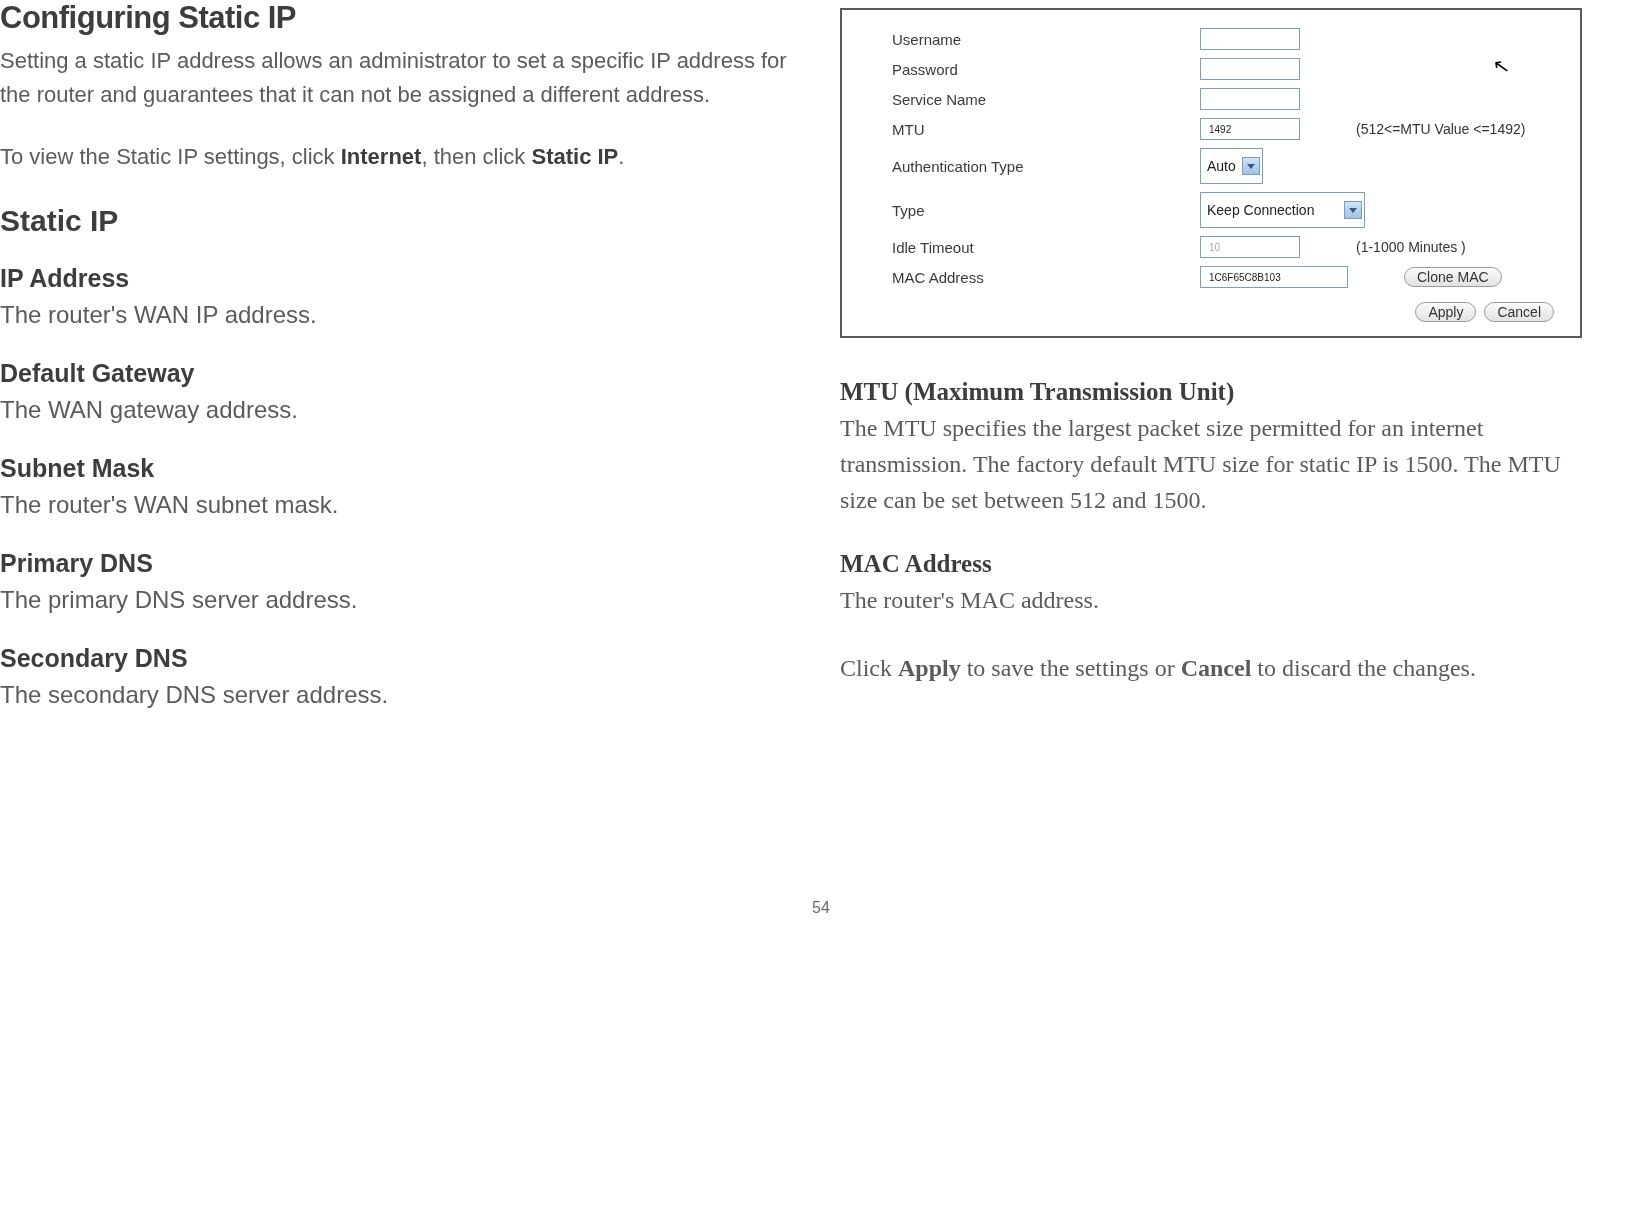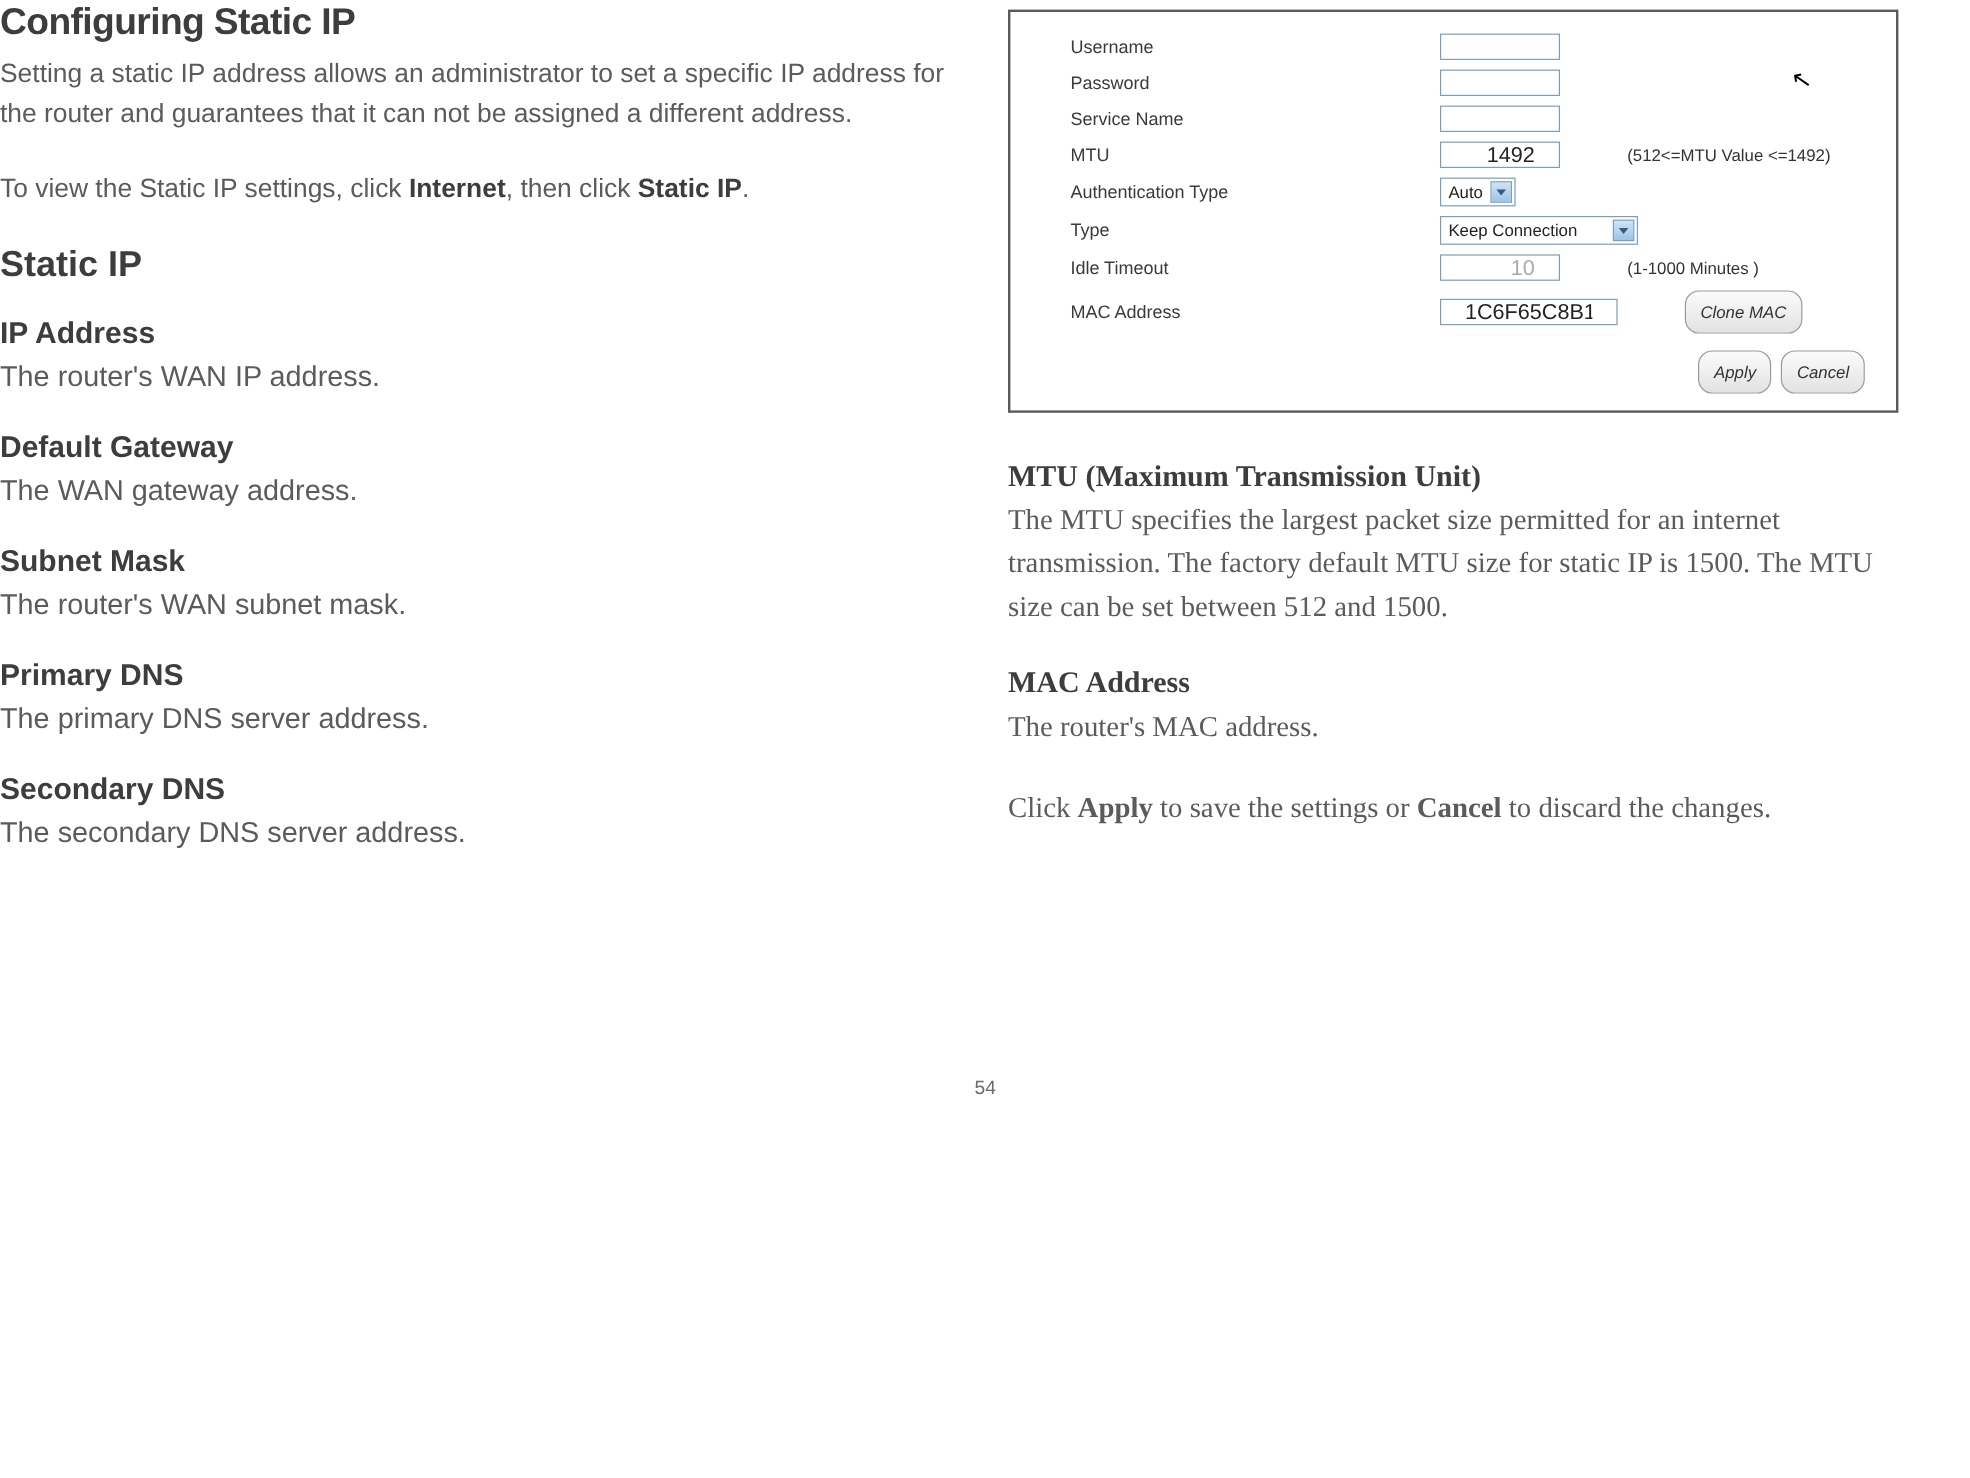--- a/index.html
+++ b/index.html
@@ -77,34 +77,33 @@
     font-size: 15px;
     color: #3a3a3a;
     gap: 48px;
   }
   .form-label {
     flex: 0 0 260px;
   }
   .text-input {
     border: 1px solid #7a9ebd;
     height: 22px;
-    padding: 1px 20px;
-    font-size: 18px;
+    padding: 1px 8px;
+    font-size: 10px;
     font-family: Tahoma, Arial, sans-serif;
     color: #222;
     background: #fff;
-    text-align: right;
   }
   .text-input.disabled { color: #aaa; background: #fff; }
   .w-small { width: 100px; }
   .w-med { width: 148px; }
   .hint { margin-left: 8px; font-size: 14px; color: #333; }
   .select {
     border: 1px solid #7a9ebd;
-    height: 24px;
+    height: 36px;
     font-size: 14px;
     display: inline-flex;
     align-items: center;
     background: #fff;
     padding: 0 2px 0 6px;
     color: #222;
   }
   .select .arrow {
     width: 18px;
     height: 18px;
@@ -119,30 +118,29 @@
     content: "";
     width: 0; height: 0;
     border-left: 4px solid transparent;
     border-right: 4px solid transparent;
     border-top: 5px solid #355a82;
   }
   .btn {
     display: inline-flex;
     align-items: center;
     justify-content: center;
-    height: 36px;
+    height: 20px;
     padding: 0 12px;
     border: 1px solid #9a9a9a;
     border-radius: 12px;
     background: linear-gradient(#fbfbfb, #e2e2e2);
     font-size: 14px;
     color: #333;
     margin-left: 8px;
     cursor: pointer;
-    font-style: italic;
   }
   .action-row {
     display: flex;
     justify-content: flex-end;
     margin-top: 14px;
   }
   .cursor {
     position: absolute;
     top: 44px;
     right: 70px;

